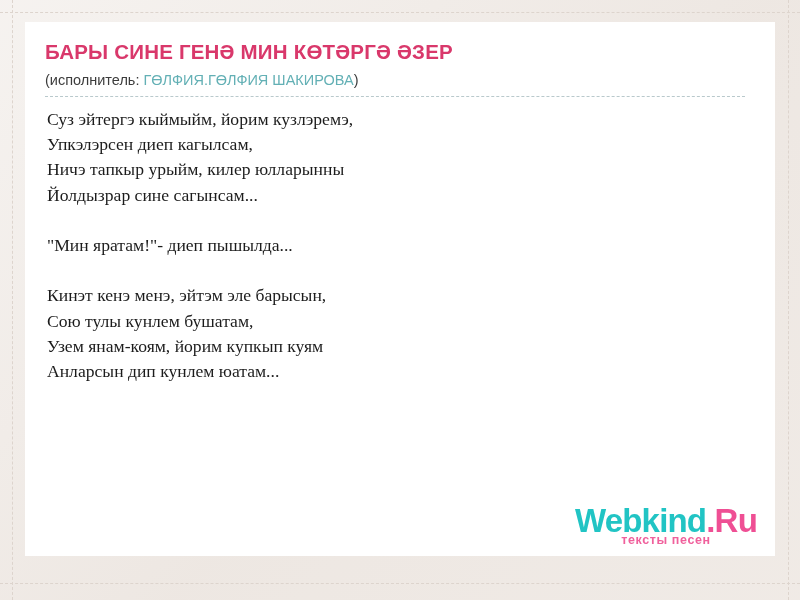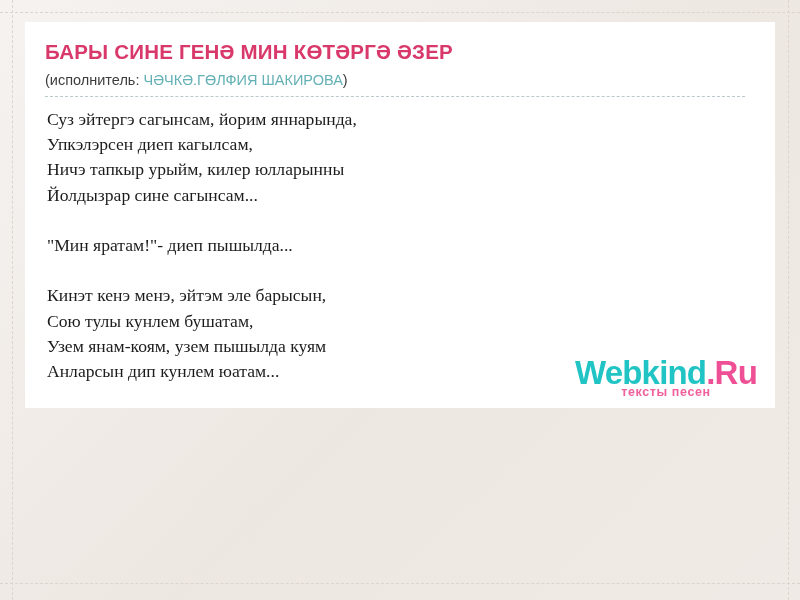--- a/index.html
+++ b/index.html
@@ -41,21 +41,21 @@
     width: 800px;
     height: 0;
     border-top: 1px dashed #ddd4cd;
   }
 
   #slide-card {
     position: absolute;
     left: 25px;
     top: 22px;
     width: 750px;
-    height: 386px;
+    height: 534px;
     background: #ffffff;
     box-sizing: border-box;
     padding: 18px 8px 0 0;
   }
 
   #song-header {
     padding: 0 22px 0 20px;
   }
 
   #song-title {
@@ -139,42 +139,42 @@
 <div class="guide guide-v" style="left:12px;"></div>
 <div class="guide guide-v" style="left:788px;"></div>
 <div class="guide guide-h" style="top:12px;"></div>
 <div class="guide guide-h" style="top:583px;"></div>
 
 <div id="slide-card">
 
   <div id="song-header">
     <h1 id="song-title">БАРЫ СИНЕ ГЕНӘ МИН КӨТӘРГӘ ӘЗЕР</h1>
 
-    <div id="artist-line"><span>(исполнитель:</span> <a href="#" id="artist-link">ЧӘЧКӘ.ГӨЛФИЯ ШАКИРОВА</a><span>)</span></div>
+    <div id="artist-line"><span>(исполнитель:</span> <a href="#" id="artist-link">ГӨЛФИЯ.ГӨЛФИЯ ШАКИРОВА</a><span>)</span></div>
   </div>
 
   <hr id="header-rule">
 
   <div id="lyrics">
 
     <div class="lyric-stanza">
-      <div class="lyric-line">Суз эйтергэ сагынсам, йорим яннарында,</div>
+      <div class="lyric-line">Суз эйтергэ кыймыйм, йорим кузлэремэ,</div>
       <div class="lyric-line">Упкэлэрсен диеп кагылсам,</div>
       <div class="lyric-line">Ничэ тапкыр урыйм, килер юлларынны</div>
       <div class="lyric-line">Йолдызрар сине сагынсам...</div>
     </div>
 
     <div class="lyric-stanza">
       <div class="lyric-line">"Мин яратам!"- диеп пышылда...</div>
     </div>
 
     <div class="lyric-stanza">
       <div class="lyric-line">Кинэт кенэ менэ, эйтэм эле барысын,</div>
       <div class="lyric-line">Сою тулы кунлем бушатам,</div>
-      <div class="lyric-line">Узем янам-коям, узем пышылда куям</div>
+      <div class="lyric-line">Узем янам-коям, йорим купкып куям</div>
       <div class="lyric-line">Анларсын дип кунлем юатам...</div>
     </div>
 
 
   </div>
 
   <div id="logo">
     <div id="logo-wordmark"><span id="logo-main">Webkind</span><span id="logo-tld">.Ru</span></div>
     <div id="logo-tagline">тексты песен</div>
   </div>

